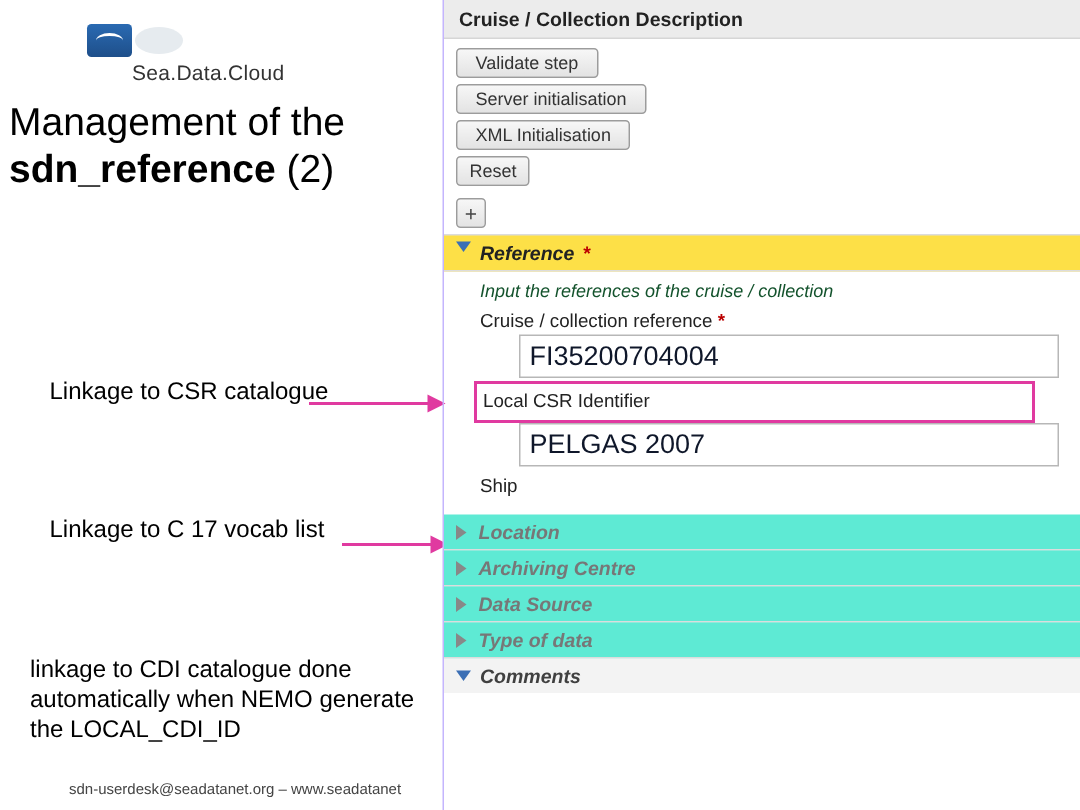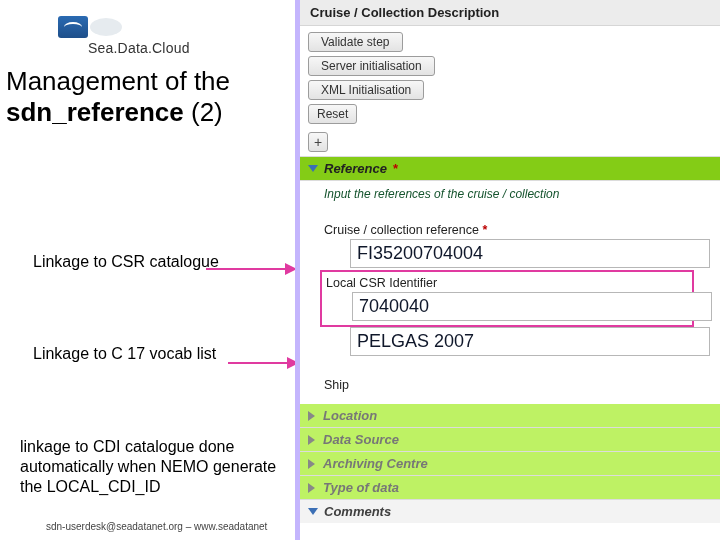--- a/index.html
+++ b/index.html
@@ -1,19 +1,19 @@
 <!DOCTYPE html>
 <html><head>
 <meta charset="utf-8">
 <style>
   * { box-sizing: border-box; margin: 0; padding: 0; }
   html, body { width: 720px; height: 540px; font-family: "Segoe UI", Arial, sans-serif; background: #fff; overflow: hidden; }
   .page { display: flex; width: 100%; height: 100%; }
   .left-col { width: 295px; height: 100%; padding: 10px 8px 0 6px; position: relative; }
-  .right-col { flex: 1; height: 100%; border-left: 5px solid #c4b5fd; position: relative; }
+  .right-col { flex: 1; height: 100%; border-left: 1px solid #c4b5fd; position: relative; }
 
   .logo-row { display: flex; align-items: center; gap: 6px; margin-left: 52px; margin-top: 6px; }
   .logo-box { width: 30px; height: 22px; background: linear-gradient(#2a6ab2, #1e4f8a); border-radius: 3px; display:flex; align-items:center; justify-content:center; }
   .logo-wave { width: 18px; height: 10px; border-top: 2px solid #fff; border-radius: 50% 50% 0 0; }
   .cloud { width: 32px; height: 18px; background: #e6ebef; border-radius: 50%; position: relative; margin-left: -4px; }
   .logo-text { font-size: 14px; color: #333; letter-spacing: 0.2px; }
 
   .title { font-size: 26px; font-weight: 400; line-height: 1.2; margin-top: 10px; }
   .title .bold { font-weight: 700; }
 
@@ -30,41 +30,41 @@
   .arrow2 { left: 228px; top: 362px; width: 70px; }
 
   
   .right-col { font-size: 13px; color: #333; }
   .panel-title { background: #ececec; border-bottom: 1px solid #d6d6d6; padding: 5px 10px; font-weight: 600; color: #222; }
   .btn-stack { padding: 6px 8px 4px 8px; }
   .winbtn { display: block; border: 1px solid #9c9c9c; border-radius: 3px; background: linear-gradient(#f7f7f7, #e3e3e3); padding: 2px 12px; font-size: 12px; color: #333; margin-bottom: 4px; cursor: pointer; }
   .winbtn.small { padding: 2px 8px; }
   .plusbtn { display:inline-flex; align-items:center; justify-content:center; width: 20px; height: 20px; border: 1px solid #9c9c9c; border-radius: 3px; background: linear-gradient(#f7f7f7, #e3e3e3); font-size: 14px; color: #444; cursor: pointer; margin-left: 8px; margin-bottom: 4px; }
 
-  .section-head { background: #84cc16; border-top: 1px solid #dcdcdc; border-bottom: 1px solid #dcdcdc; padding: 4px 8px; display: flex; align-items: center; gap: 6px; cursor: pointer; }
+  .section-head { background: #fde047; border-top: 1px solid #dcdcdc; border-bottom: 1px solid #dcdcdc; padding: 4px 8px; display: flex; align-items: flex-start; gap: 6px; cursor: pointer; }
   .section-head .label { font-weight: 600; color: #222; font-style: italic; }
   .section-head .star { color: #b00; font-weight: 700; }
   .tri { width: 0; height: 0; }
   .tri-down { border-left: 5px solid transparent; border-right: 5px solid transparent; border-top: 7px solid #3b6fb5; }
   .tri-right { border-top: 5px solid transparent; border-bottom: 5px solid transparent; border-left: 7px solid #888; }
 
   .section-body { padding: 6px 10px 10px 24px; }
   .helper { font-style: italic; color: #14532d; font-size: 12px; margin-bottom: 6px; }
-  .field-label { font-size: 12.5px; color: #222; margin-top: 22px; margin-bottom: 2px; }
+  .field-label { font-size: 12.5px; color: #222; margin-top: 6px; margin-bottom: 2px; }
   .field-label .star { color: #b00; font-weight: 700; }
   .txt { width: 360px; border: 1px solid #b7b7b7; background: #fff; padding: 3px 6px; font-size: 18px; color: #0f172a; margin-left: 26px; }
   .ro { background: #fff; }
   .hl-group { border: 2px solid #e03aa0; padding: 4px 4px; margin-top: 2px; margin-left: -4px; width: 374px; }
   .hl-group .field-label { margin-top: 0; }
   .ship-row { display: flex; align-items: center; gap: 0; width: 398px; }
   .ship-row .txt { flex: 1; }
   .dropbtn { width: 20px; height: 24px; border: 1px solid #9c9c9c; border-left: none; background: linear-gradient(#f7f7f7, #e3e3e3); display:flex; align-items:center; justify-content:center; cursor: pointer; }
   .dropbtn .dtri { width:0;height:0;border-left:4px solid transparent;border-right:4px solid transparent;border-top:6px solid #555; }
 
-  .collapsed-head { background: #bef264; border-bottom: 1px solid #dcdcdc; padding: 4px 8px; display: flex; align-items: center; gap: 8px; cursor: pointer; }
+  .collapsed-head { background: #5eead4; border-bottom: 1px solid #dcdcdc; padding: 4px 8px; display: flex; align-items: center; gap: 8px; cursor: pointer; }
   .collapsed-head .clabel { color: #777; font-style: italic; font-weight: 600; }
   .comments-head { background: #f3f3f3; padding: 4px 8px; display:flex; align-items:center; gap:6px; }
   .comments-head .label { font-weight: 600; font-style: italic; color: #404040; }
 </style>
 </head>
 <body>
 
 <div class="page">
   <div class="left-col">
     <div class="logo-row">
@@ -110,39 +110,38 @@
     <div class="section-body">
       <div class="helper">Input the references of the cruise / collection</div>
 
       <div class="field-label">
         <span>Cruise / collection reference</span> <span class="star">*</span>
       </div>
       <div class="txt ro">FI35200704004</div>
 
       <div class="hl-group">
         <div class="field-label">Local CSR Identifier</div>
-        <div class="txt ro">7040040</div>
       </div>
 
       <div class="txt ro">PELGAS 2007</div>
 
       <div class="field-label">Ship</div>
     </div>
 
     <div class="collapsed-head">
       <span class="tri tri-right"></span>
       <span class="clabel">Location</span>
     </div>
     <div class="collapsed-head">
       <span class="tri tri-right"></span>
-      <span class="clabel">Data Source</span>
+      <span class="clabel">Archiving Centre</span>
     </div>
     <div class="collapsed-head">
       <span class="tri tri-right"></span>
-      <span class="clabel">Archiving Centre</span>
+      <span class="clabel">Data Source</span>
     </div>
     <div class="collapsed-head">
       <span class="tri tri-right"></span>
       <span class="clabel">Type of data</span>
     </div>
 
     <div class="comments-head">
       <span class="tri tri-down"></span>
       <span class="label">Comments</span>
     </div>

